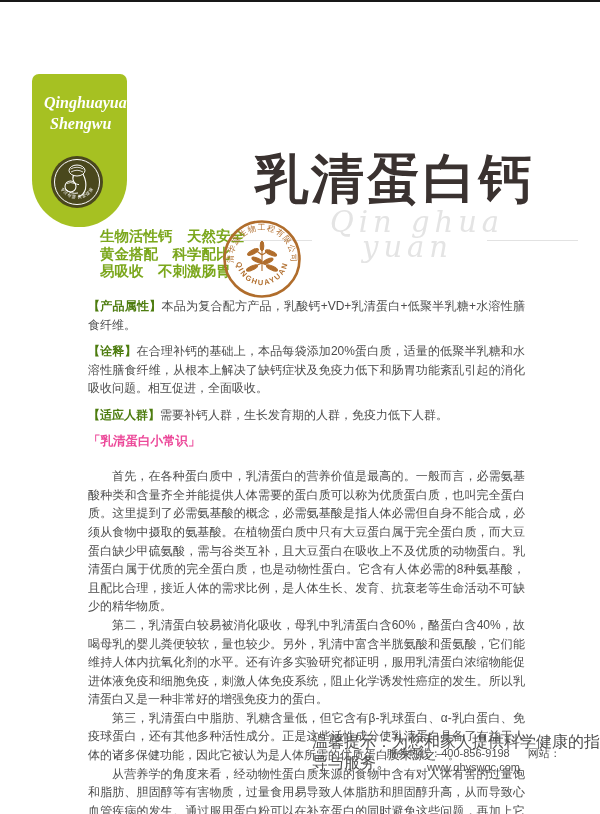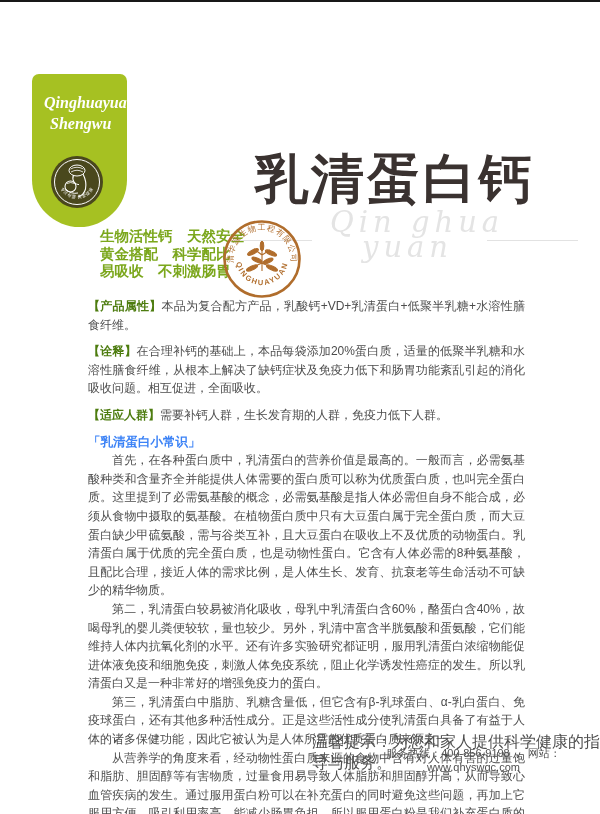--- a/index.html
+++ b/index.html
@@ -35,21 +35,21 @@
   .wm-line.right{left:487px;top:240px;width:91px;}
 
   
   .seal-svg{position:absolute;left:222px;top:219px;}
 
   
   .content{position:absolute;left:88px;top:297px;width:437px;
            font-size:12px;line-height:18.6px;color:#4c4c4c;text-align:justify;}
   .sec{margin:0 0 8px 0;}
   .sec-label{color:#4d7c0f;font-weight:bold;}
-  .kh{margin:8px 0 0 0;color:#3b82f6;font-weight:bold;font-size:12.5px;}
+  .kh{margin:8px 0 16px 0;color:#ec4899;font-weight:bold;font-size:12.5px;font-family:Liberation Mono, monospace;}
   .kp{margin:0;text-indent:2em;}
 
   
   .footer-tip{position:absolute;left:312px;top:732px;font-size:16px;color:#4f4f4f;}
   .footer-contact{position:absolute;left:347px;top:746px;font-size:11px;color:#4f4f4f;text-align:center;}
   .footer-contact .gap{display:inline-block;width:18px;}
 </style>
 </head>
 <body>
 

